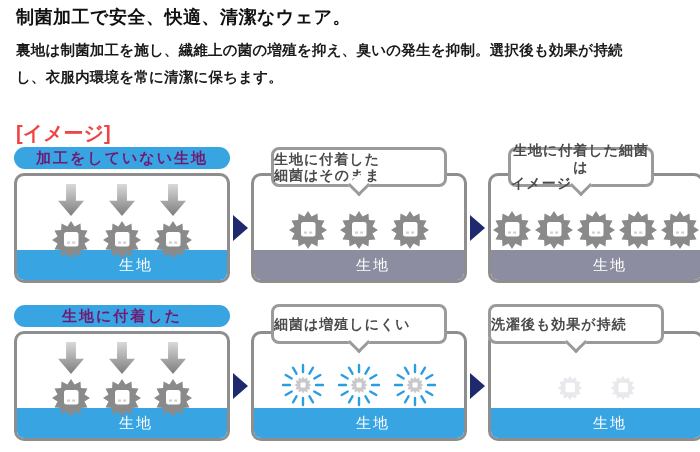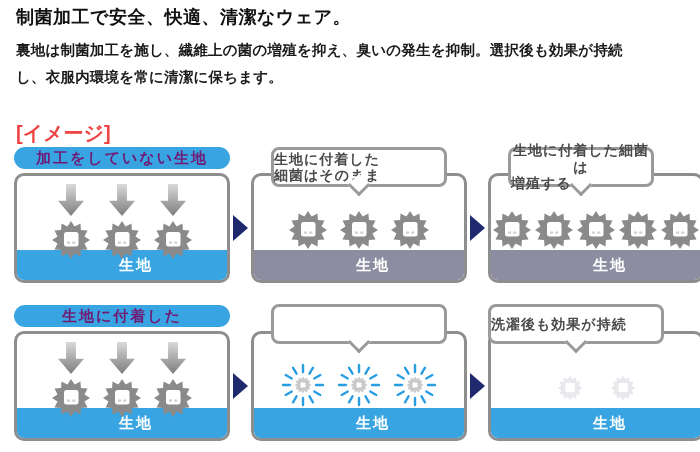--- a/index.html
+++ b/index.html
@@ -27,21 +27,21 @@
     position:absolute;width:216px;height:22px;border-radius:11px;
     background:#38a5e2;color:#701a75;font-size:15px;font-weight:bold;
     display:flex;align-items:center;justify-content:center;letter-spacing:2px;z-index:2;
   }
   .panel{
     position:absolute;width:216px;height:110px;box-sizing:border-box;
     border:3px solid #8e8e8e;border-radius:10px;background:#fff;overflow:hidden;z-index:1;
   }
   .band{
     position:absolute;left:0;right:0;bottom:0;height:30px;
-    color:#fff;font-size:15px;font-weight:bold;text-align:center;line-height:30px;letter-spacing:2px;padding-left:28px;
+    color:#fff;font-size:15px;font-weight:normal;text-align:center;line-height:30px;letter-spacing:2px;padding-left:28px;
   }
   .band-blue{background:#38a5e2;}
   .band-gray{background:#8d8da1;}
   .arrow-row{
     position:absolute;left:0;right:0;top:8px;
     display:flex;justify-content:center;gap:25px;
   }
   .down-arrow{
     width:26px;height:32px;display:block;
     background:linear-gradient(180deg,#d9d9d9 0%,#7d7d7d 100%);
@@ -148,21 +148,21 @@
     <rect x="21.2" y="21.5" width="3" height="2.2" fill="#cfcfcf"></rect>
   </svg>
 </div>
       <div class="band band-gray">生地</div>
     </div>
 
     <div class="flow-arrow" style="left:462px;top:215px;"></div>
 
     <div class="bubble" style="left:500px;top:147px;width:146px;">
       <span>生地に付着した細菌は</span>
-      <span>増殖する</span>
+      <span>イメージ</span>
       <i class="notch"></i>
     </div>
     <div class="panel" style="left:480px;top:173px;">
       <div class="germ-row gap-tight" style="top:34px;">
   <svg width="40" height="40" viewBox="0 0 40 40">
     <polygon fill="#8a8a8a" points="39,20 33.5,23.6 36.5,29.5 29.9,29.9 29.5,36.5 23.6,33.5 20,39 16.4,33.5 10.5,36.5 10.1,29.9 3.5,29.5 6.5,23.6 1,20 6.5,16.4 3.5,10.5 10.1,10.1 10.5,3.5 16.4,6.5 20,1 23.6,6.5 29.5,3.5 29.9,10.1 36.5,10.5 33.5,16.4"></polygon>
     <rect x="13" y="12" width="14.5" height="14.5" rx="2.5" fill="#ffffff"></rect>
     <rect x="16" y="21.5" width="3" height="2.2" fill="#cfcfcf"></rect>
     <rect x="21.2" y="21.5" width="3" height="2.2" fill="#cfcfcf"></rect>
   </svg>
@@ -229,20 +229,21 @@
     <rect x="16" y="21.5" width="3" height="2.2" fill="#cfcfcf"></rect>
     <rect x="21.2" y="21.5" width="3" height="2.2" fill="#cfcfcf"></rect>
   </svg>
 </div>
       <div class="band band-blue">生地</div>
     </div>
 
     <div class="flow-arrow" style="left:225px;top:373px;"></div>
 
     <div class="bubble" style="left:263px;top:304px;width:176px;">
+      <span>細菌は増殖しにくい</span>
       <i class="notch"></i>
     </div>
     <div class="panel" style="left:243px;top:331px;">
       <div class="germ-row" style="top:28px;gap:10px;">
   <svg width="46" height="46" viewBox="0 0 46 46">
     <g stroke="#2b9ee2" stroke-width="2.4" stroke-linecap="round">
       <line x1="36" y1="23" x2="43" y2="23"></line>
               <line x1="34.3" y1="29.5" x2="40.3" y2="33"></line>
       <line x1="29.5" y1="34.3" x2="33" y2="40.3"></line>
               <line x1="23" y1="36" x2="23" y2="43"></line>

